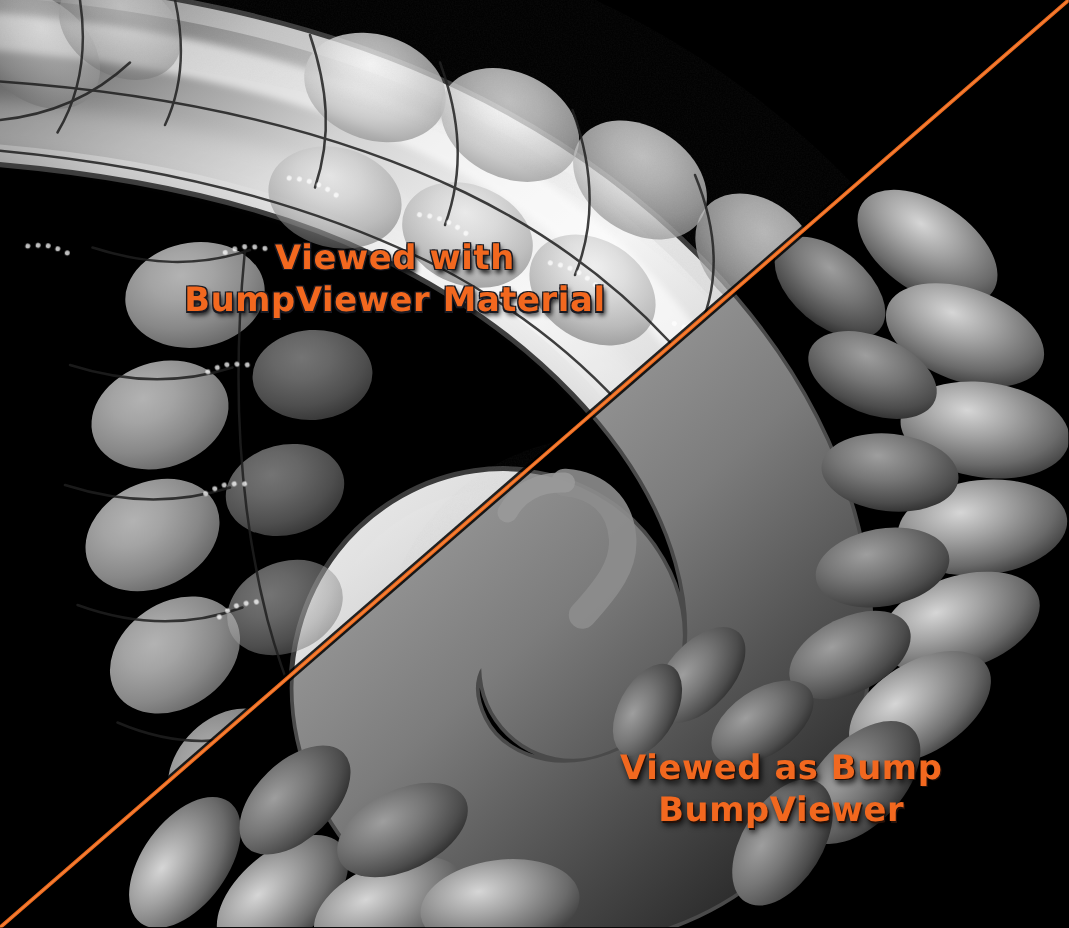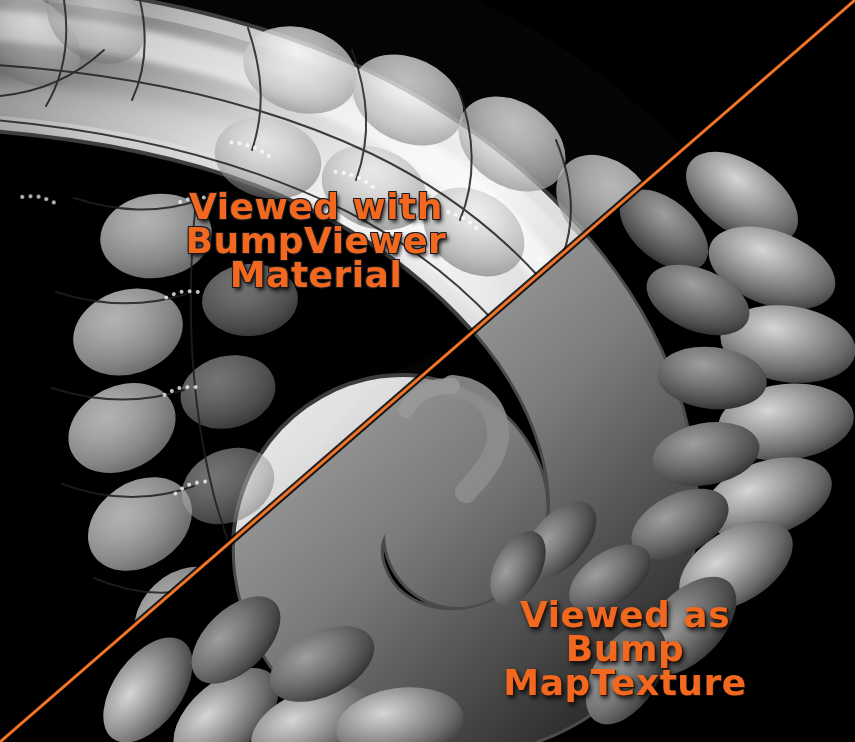--- a/index.html
+++ b/index.html
@@ -11,21 +11,21 @@
     overflow:hidden;
     font-family:"DejaVu Sans", sans-serif;
   }
   #art{position:absolute;left:0;top:0;width:855px;height:742px;}
 
   .label{
     position:absolute;
     color:#f2681f;
     font-family:"DejaVu Sans", sans-serif;
     font-weight:bold;
-    font-size:36px;
+    font-size:27px;
     line-height:34px;
     letter-spacing:0.5px;
     white-space:pre-line;
     text-shadow:
        1px 1px 0 #1a1a22,
       -1px 1px 0 #1a1a22,
        1px -1px 0 #1a1a22,
       -1px -1px 0 #1a1a22,
        2px 3px 4px rgba(0,0,0,.95);
     pointer-events:none;
@@ -485,15 +485,15 @@
       <line x1="0" y1="742" x2="855" y2="0" stroke="#ec6a1e" stroke-width="3"></line>
       <line x1="0" y1="742" x2="855" y2="0" stroke="#ff9a55" stroke-width="1" opacity="0.55"></line>
     </g>
 
   </svg>
 
   <div class="label" id="label-bumpviewer">Viewed with
 BumpViewer Material</div>
 
   <div class="label" id="label-bumpmap">Viewed as Bump
-MapTexture</div>
+BumpViewer</div>
 
 </div>
 
 </body></html>

